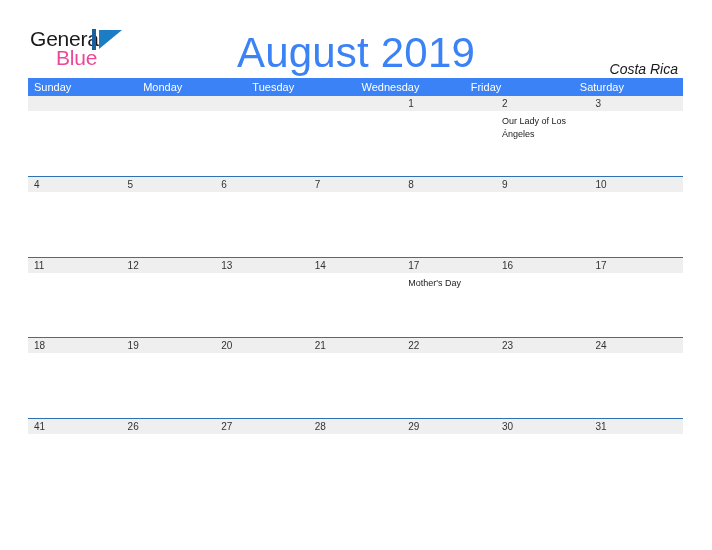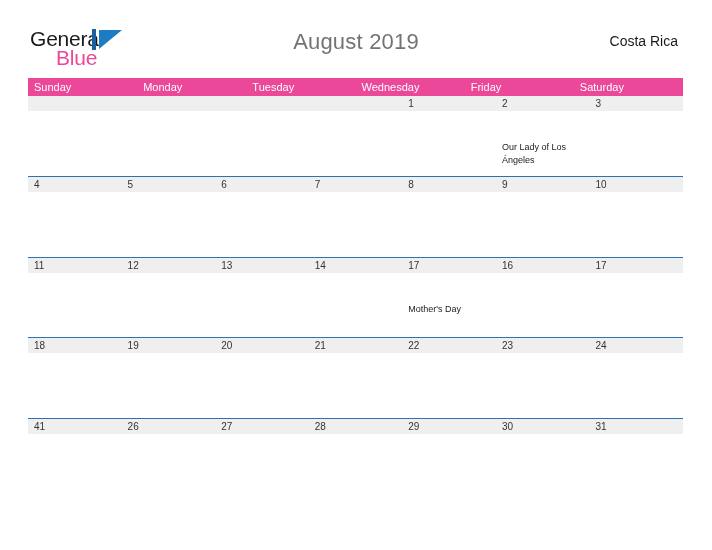--- a/index.html
+++ b/index.html
@@ -55,47 +55,48 @@
     width: 34px;
     height: 21px;
   }
 
   .cal-title {
     position: absolute;
     left: 0;
     right: 0;
     top: 29px;
     text-align: center;
-    font-size: 22px;
-    color: #737373;
+    font-size: 42px;
+    color: #3b82f6;
     font-family: "Liberation Sans", sans-serif;
     font-weight: normal;
     margin: 0;
     letter-spacing: 0.2px;
   }
 
   .cal-region {
     position: absolute;
     right: 34px;
-    top: 33px;
+    top: 61px;
     font-size: 14px;
     color: #1a1a1a;
+    font-style: italic;
   }
 
   
   .calendar {
     position: absolute;
     left: 28px;
     top: 78px;
     width: 655px;
   }
 
   .weekday-header {
     display: flex;
-    background: #ec4899;
+    background: #3b82f6;
     height: 18px;
   }
   .weekday-cell {
     flex: 1 1 0;
     color: #ffffff;
     font-size: 11px;
     line-height: 18px;
     padding-left: 6px;
     box-sizing: border-box;
     white-space: nowrap;
@@ -125,21 +126,20 @@
     padding-left: 6px;
     box-sizing: border-box;
   }
   .date-cell.empty {
     color: transparent;
   }
 
   .event-band {
     display: flex;
     height: 68px;
-    margin-top: 26px;
   }
   .event-cell {
     flex: 1 1 0;
     padding: 4px 8px 0 6px;
     box-sizing: border-box;
     font-size: 9px;
     line-height: 12.5px;
     color: #222222;
     word-wrap: break-word;
   }

